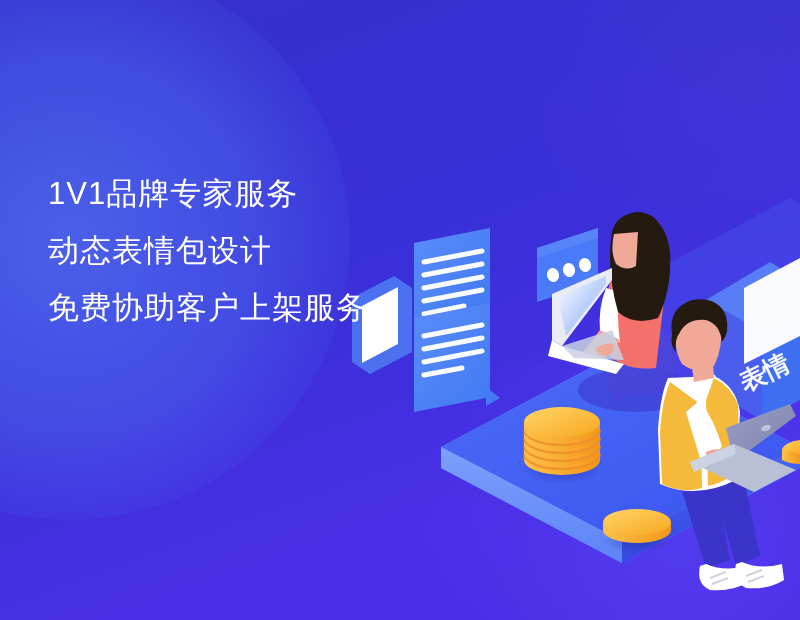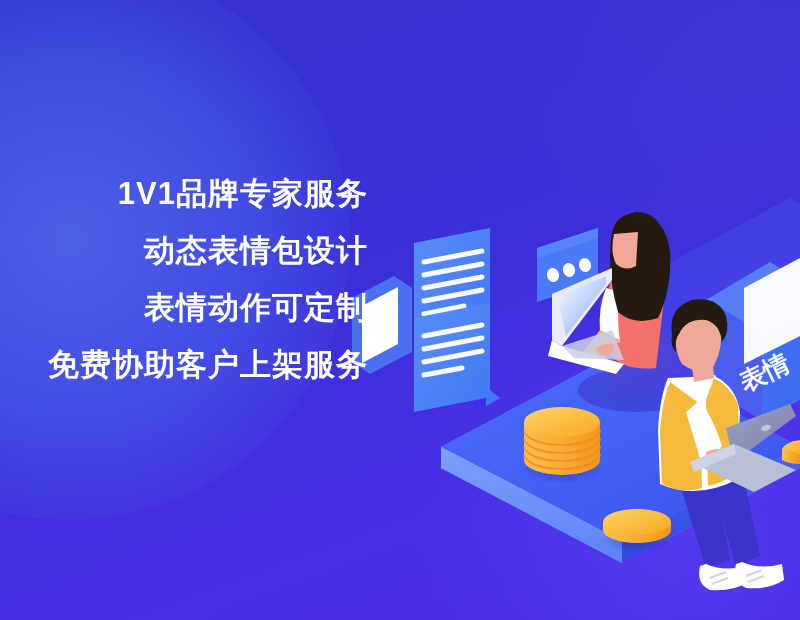--- a/index.html
+++ b/index.html
@@ -46,22 +46,21 @@
   .bullets {
     position:absolute; left:48px; top:178px;
     color:#ffffff;
   }
   .bullet {
     font-size:31px;
     line-height:1.0;
     margin-bottom:26px;
     letter-spacing:1px;
     white-space:nowrap;
-    font-weight:700;
-    text-align:right;
+    font-weight:400;
   }
 
   
   .illus { position:absolute; left:0; top:0; width:800px; height:620px; }
 </style>
 </head>
 <body>
 
 <div id="banner">
 
@@ -257,17 +256,16 @@
       <path d="M690 462 L734 444 L796 470 L754 492 Z" fill="#b9bfd4"></path>
       <path d="M690 462 L734 444 L736 454 L694 472 Z" fill="#cdd3e4"></path>
       <ellipse cx="766" cy="428" rx="5" ry="3" fill="#c9cfe1" opacity="0.8" transform="rotate(-20 766 428)"></ellipse>
     </g>
   </svg>
 
 
   <div class="bullets">
     <div class="bullet">1V1品牌专家服务</div>
     <div class="bullet">动态表情包设计</div>
-    <div class="bullet">表情动作可定制</div>
     <div class="bullet">免费协助客户上架服务</div>
   </div>
 
 </div>
 
 </body></html>

